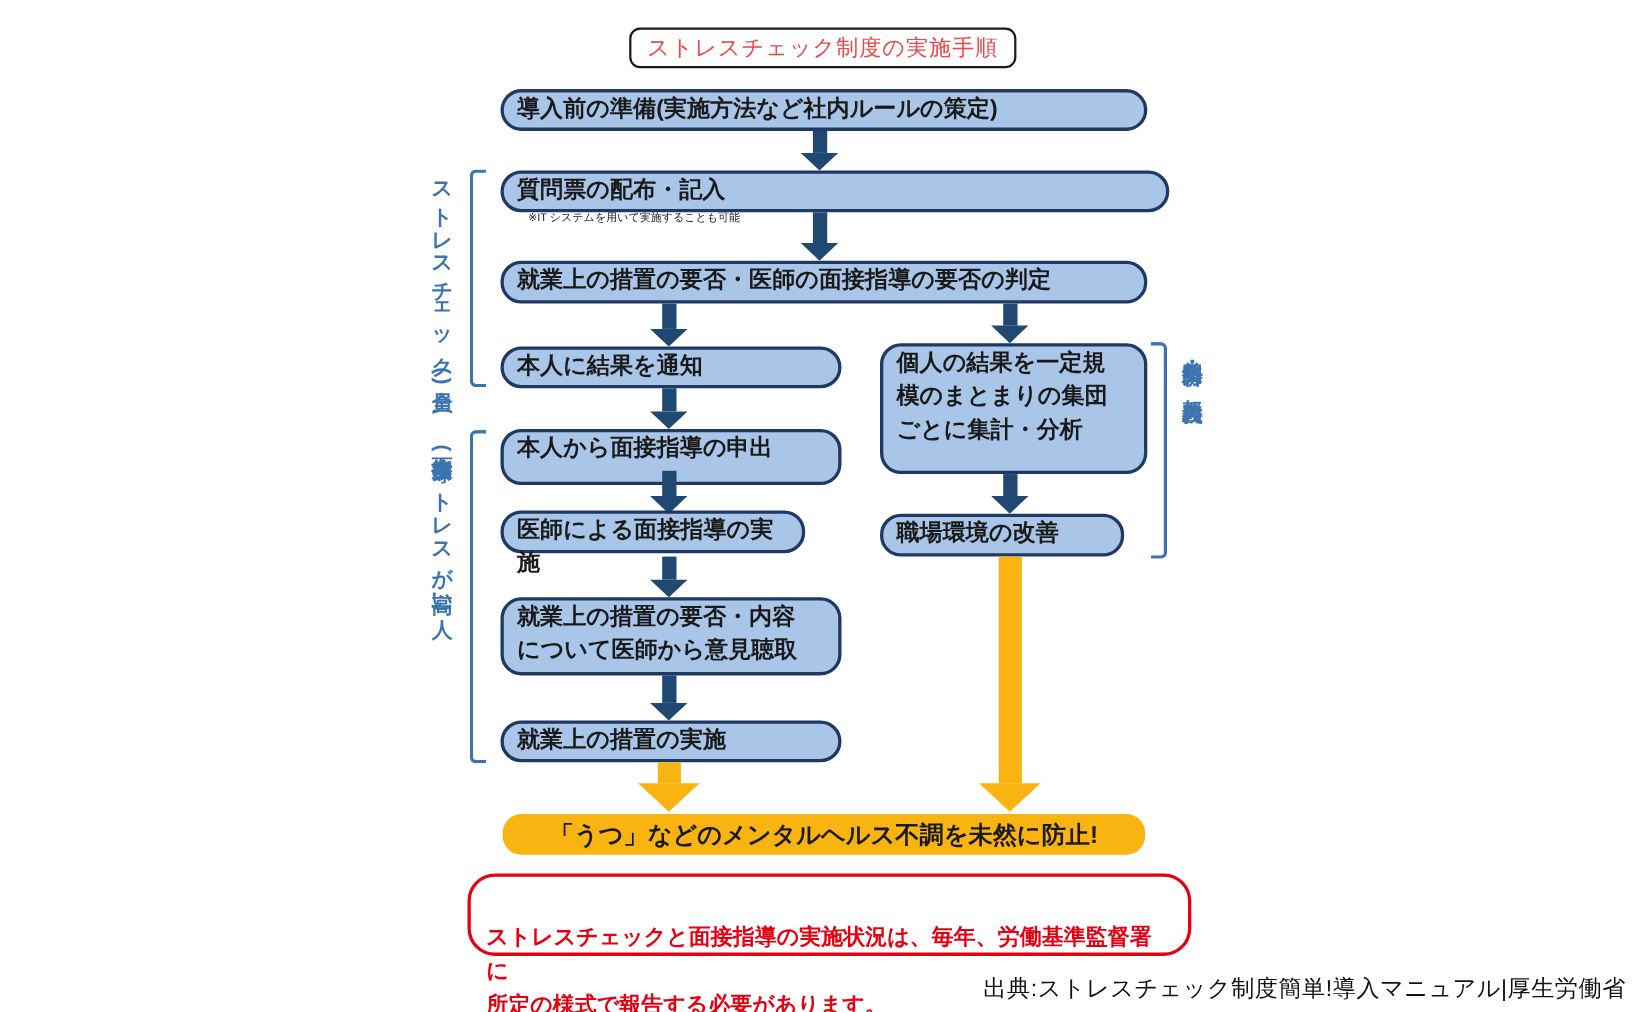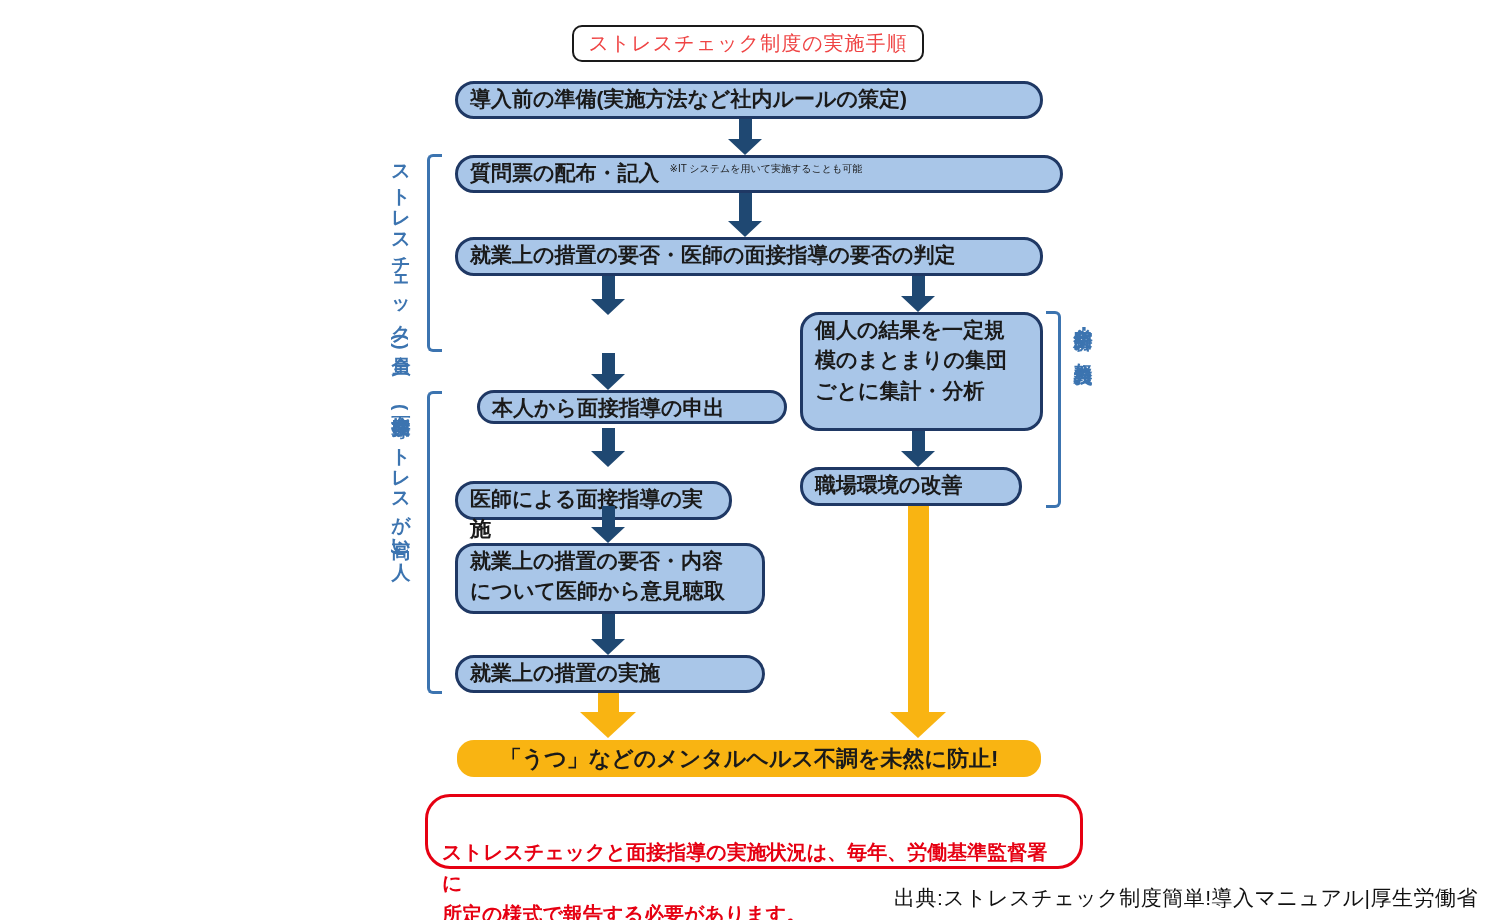--- a/index.html
+++ b/index.html
@@ -82,21 +82,21 @@
 
   <div class="box" style="left:455px;top:81px;width:588px;height:38px;">
     <span class="main">導入前の準備(実施方法など社内ルールの策定)</span>
   </div>
 
   <div class="arrow navy" style="left:728px;top:119px;height:36px;">
     <div class="shaft"></div>
     <div class="head"></div>
   </div>
 
-  <div class="box" style="left:455px;top:155px;width:608px;height:38px;">
+  <div class="box" style="left:455px;top:155px;width:608px;height:38px;flex-direction:column;">
     <span class="main">質問票の配布・記入</span>
     <span class="note">※IT システムを用いて実施することも可能</span>
   </div>
 
   <div class="arrow navy" style="left:728px;top:193px;height:44px;">
     <div class="shaft"></div>
     <div class="head"></div>
   </div>
 
   <div class="box" style="left:455px;top:237px;width:588px;height:39px;">
@@ -105,36 +105,39 @@
 
   <div class="arrow navy" style="left:591px;top:276px;height:39px;">
     <div class="shaft"></div>
     <div class="head"></div>
   </div>
   <div class="arrow navy" style="left:901px;top:276px;height:36px;">
     <div class="shaft"></div>
     <div class="head"></div>
   </div>
 
+  <div class="box" style="left:455px;top:315px;width:310px;height:38px;">
+    <span class="main">本人に結果を通知</span>
+  </div>
 
   <div class="arrow navy" style="left:591px;top:353px;height:37px;">
     <div class="shaft"></div>
     <div class="head"></div>
   </div>
 
-  <div class="box" style="left:477px;top:390px;width:310px;height:34px;">
+  <div class="box" style="left:455px;top:390px;width:310px;height:51px;">
     <span class="main">本人から面接指導の申出</span>
   </div>
 
   <div class="arrow navy" style="left:591px;top:428px;height:39px;">
     <div class="shaft"></div>
     <div class="head"></div>
   </div>
 
-  <div class="box" style="left:455px;top:481px;width:277px;height:39px;">
+  <div class="box" style="left:455px;top:464px;width:277px;height:39px;">
     <span class="main">医師による面接指導の実施</span>
   </div>
 
   <div class="arrow navy" style="left:591px;top:506px;height:37px;">
     <div class="shaft"></div>
     <div class="head"></div>
   </div>
 
   <div class="box" style="left:455px;top:543px;width:310px;height:71px;">
     <span class="main">就業上の措置の要否・内容

